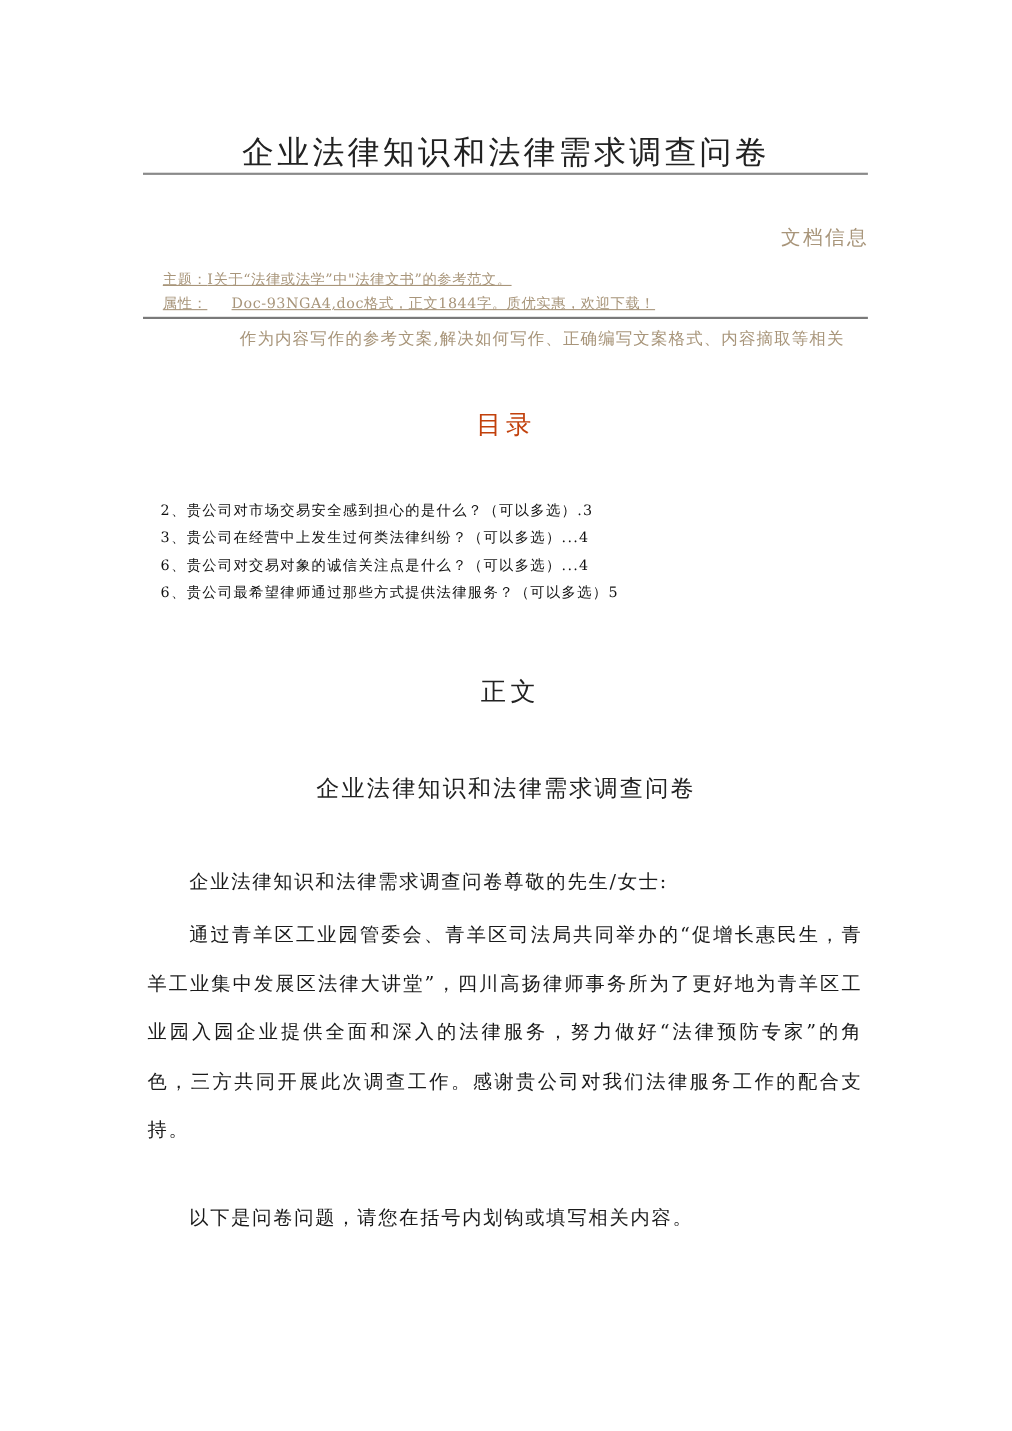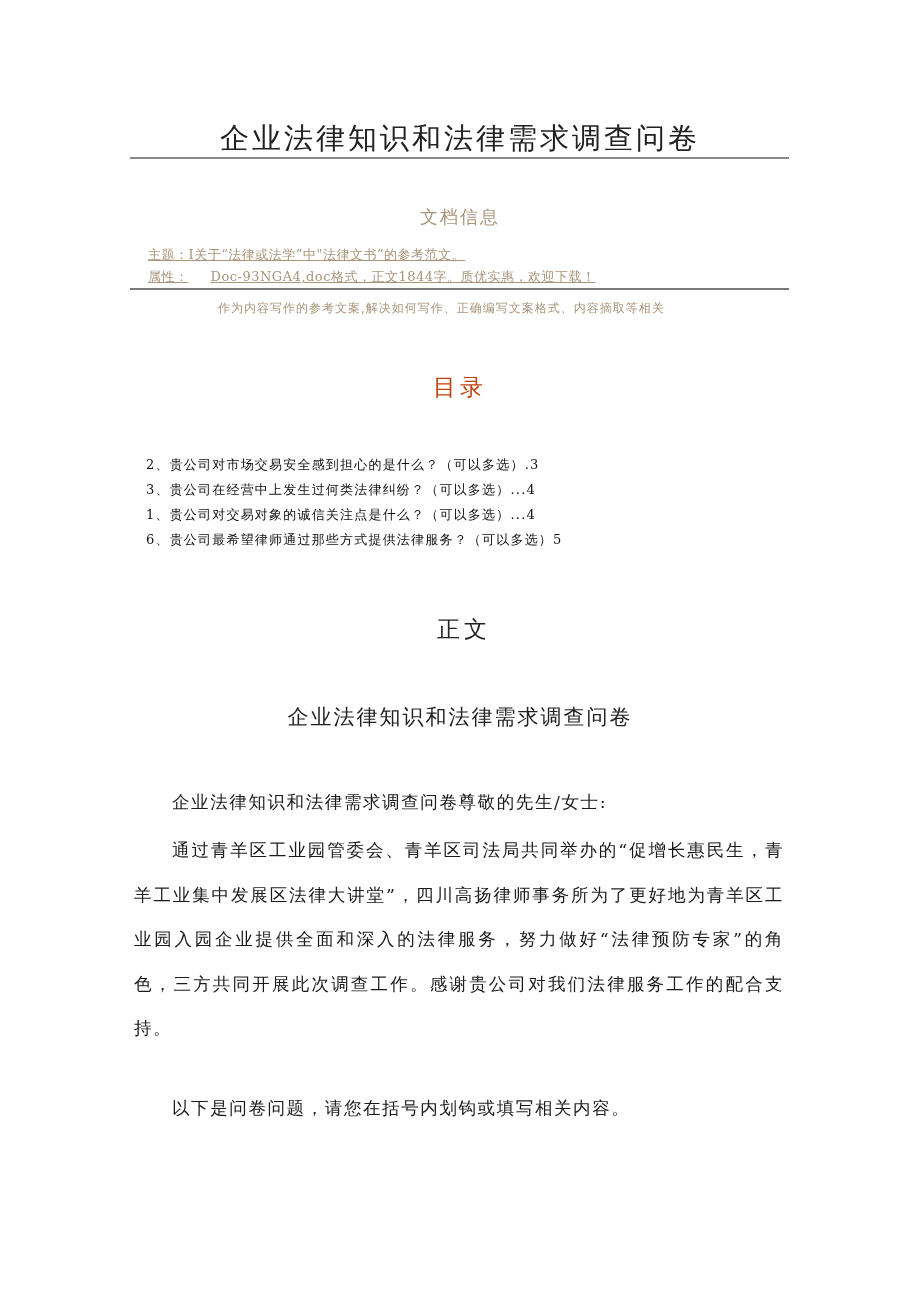--- a/index.html
+++ b/index.html
@@ -41,21 +41,21 @@
       top: 157px;
       width: 659px;
       height: 2px;
       background: #8a8a8a;
     }
     .info-heading {
       position: absolute;
       left: 130px;
       top: 203px;
       width: 660px;
-      text-align: center;
+      text-align: right;
       font-size: 18px;
       letter-spacing: 2px;
       color: #a8957a;
       line-height: 28px;
     }
     .info-line {
       position: absolute;
       left: 148px;
       font-size: 13px;
       color: #a8957a;
@@ -75,21 +75,21 @@
       width: 659px;
       height: 2px;
       background: #7a7a7a;
     }
     .info-desc {
       position: absolute;
       left: 130px;
       top: 298px;
       width: 660px;
       text-align: center;
-      font-size: 12px;
+      font-size: 15px;
       color: #a8957a;
       letter-spacing: 1px;
       line-height: 20px;
       padding-left: 58px;
       box-sizing: border-box;
       text-align: left;
       padding-left: 88px;
     }
     .toc-title {
       position: absolute;
@@ -187,21 +187,21 @@
 
   <div class="info-rule"></div>
 
   <div class="info-desc">作为内容写作的参考文案,解决如何写作、正确编写文案格式、内容摘取等相关</div>
 
   <div class="toc-title">目录</div>
 
   <ul class="toc-list">
     <li class="toc-item"><span class="toc-text">2、贵公司对市场交易安全感到担心的是什么？（可以多选）.3</span></li>
     <li class="toc-item"><span class="toc-text">3、贵公司在经营中上发生过何类法律纠纷？（可以多选）...4</span></li>
-    <li class="toc-item"><span class="toc-text">1、贵公司对交易对象的诚信关注点是什么？（可以多选）...4</span></li>
+    <li class="toc-item"><span class="toc-text">6、贵公司对交易对象的诚信关注点是什么？（可以多选）...4</span></li>
     <li class="toc-item"><span class="toc-text">6、贵公司最希望律师通过那些方式提供法律服务？（可以多选）5</span></li>
   </ul>
 
   <div class="body-title">正文</div>
 
   <div class="doc-title">企业法律知识和法律需求调查问卷</div>
 
   <p class="para salutation">企业法律知识和法律需求调查问卷尊敬的先生/女士:</p>
 
   <p class="para instruction">以下是问卷问题，请您在括号内划钩或填写相关内容。</p>

